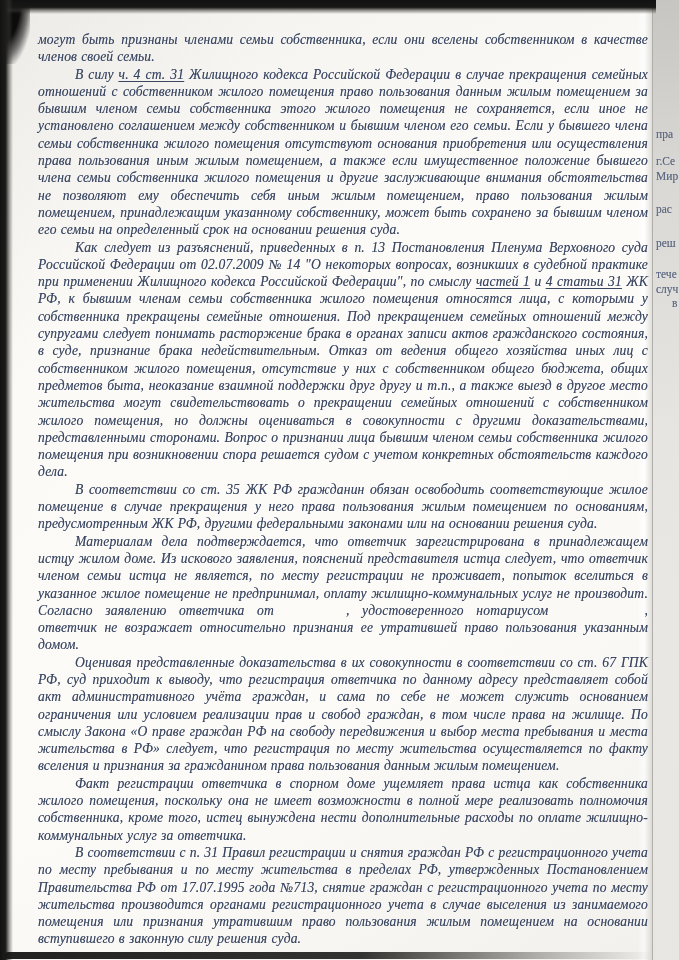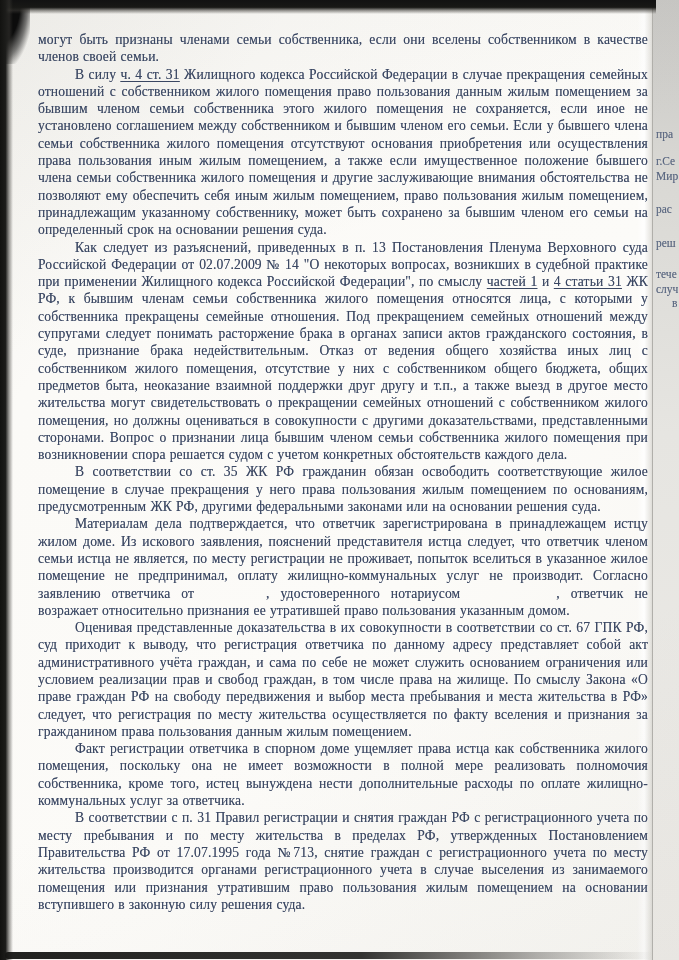--- a/index.html
+++ b/index.html
@@ -60,20 +60,21 @@
     position: absolute;
     left: 38px; top: 31px;
     width: 610px;
     color: #3a4763;
     font-size: 13.6px;
     line-height: 17.3px;
     text-align: justify;
     letter-spacing: 0.15px;
     word-spacing: 0.5px;
     text-shadow: 0 0 0.6px rgba(58,71,99,0.55);
+    font-style: italic;
   }
   .text-block p { margin: 0; }
   .text-block p.indent { text-indent: 37px; }
   .u { text-decoration: underline; text-underline-offset: 2px; }
   .blank { display: inline-block; height: 1px; }
   
   .frag {
     position: absolute;
     left: 656px;
     color: #5a6781;

